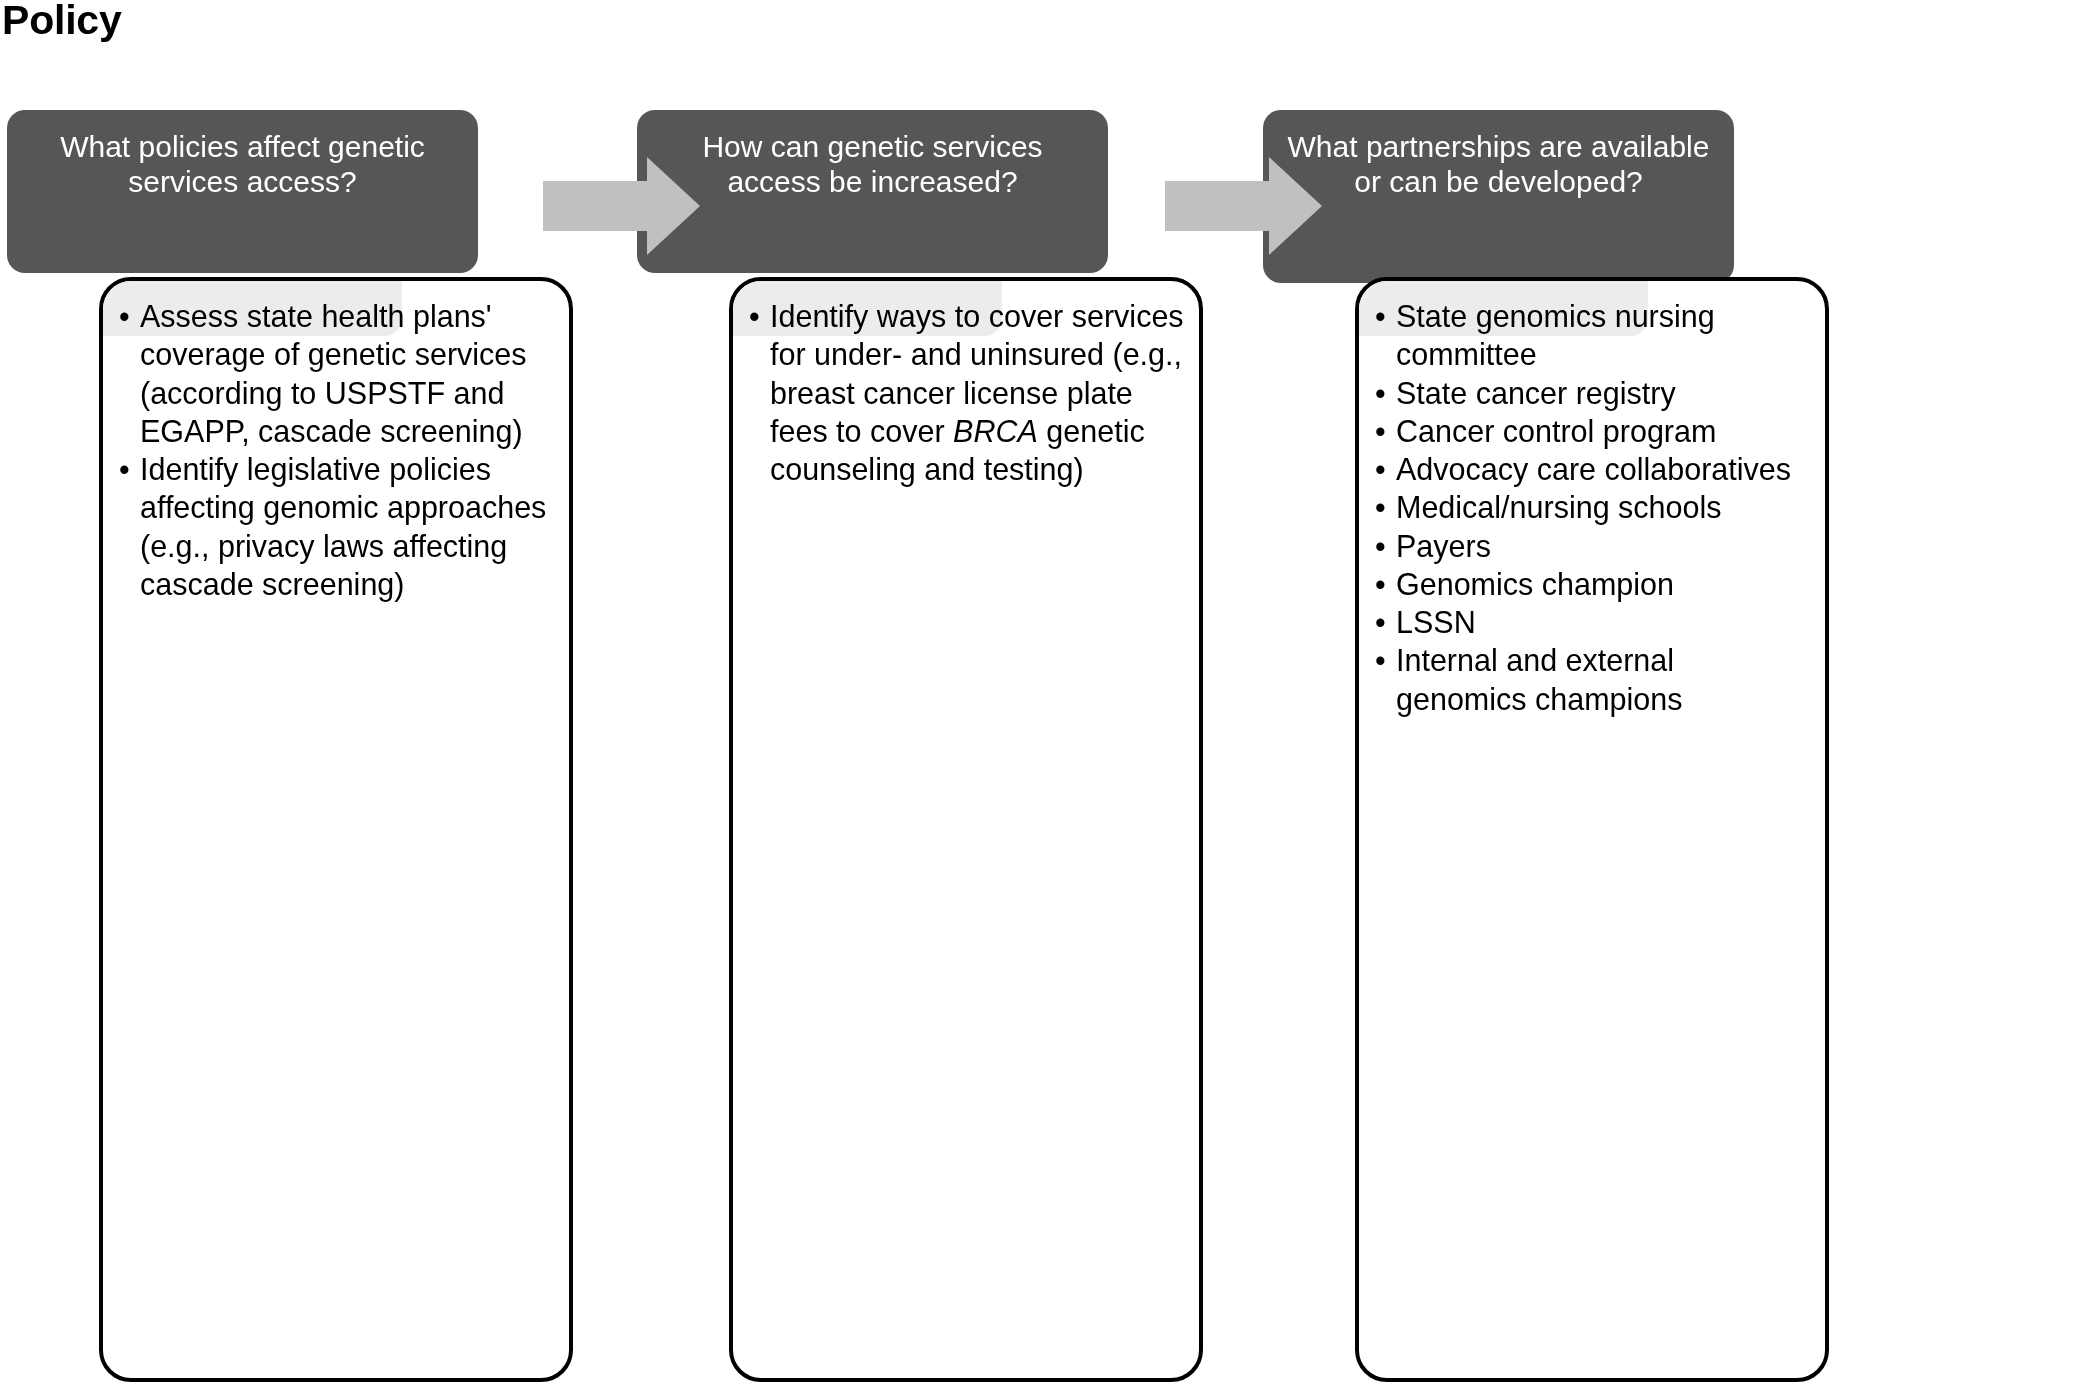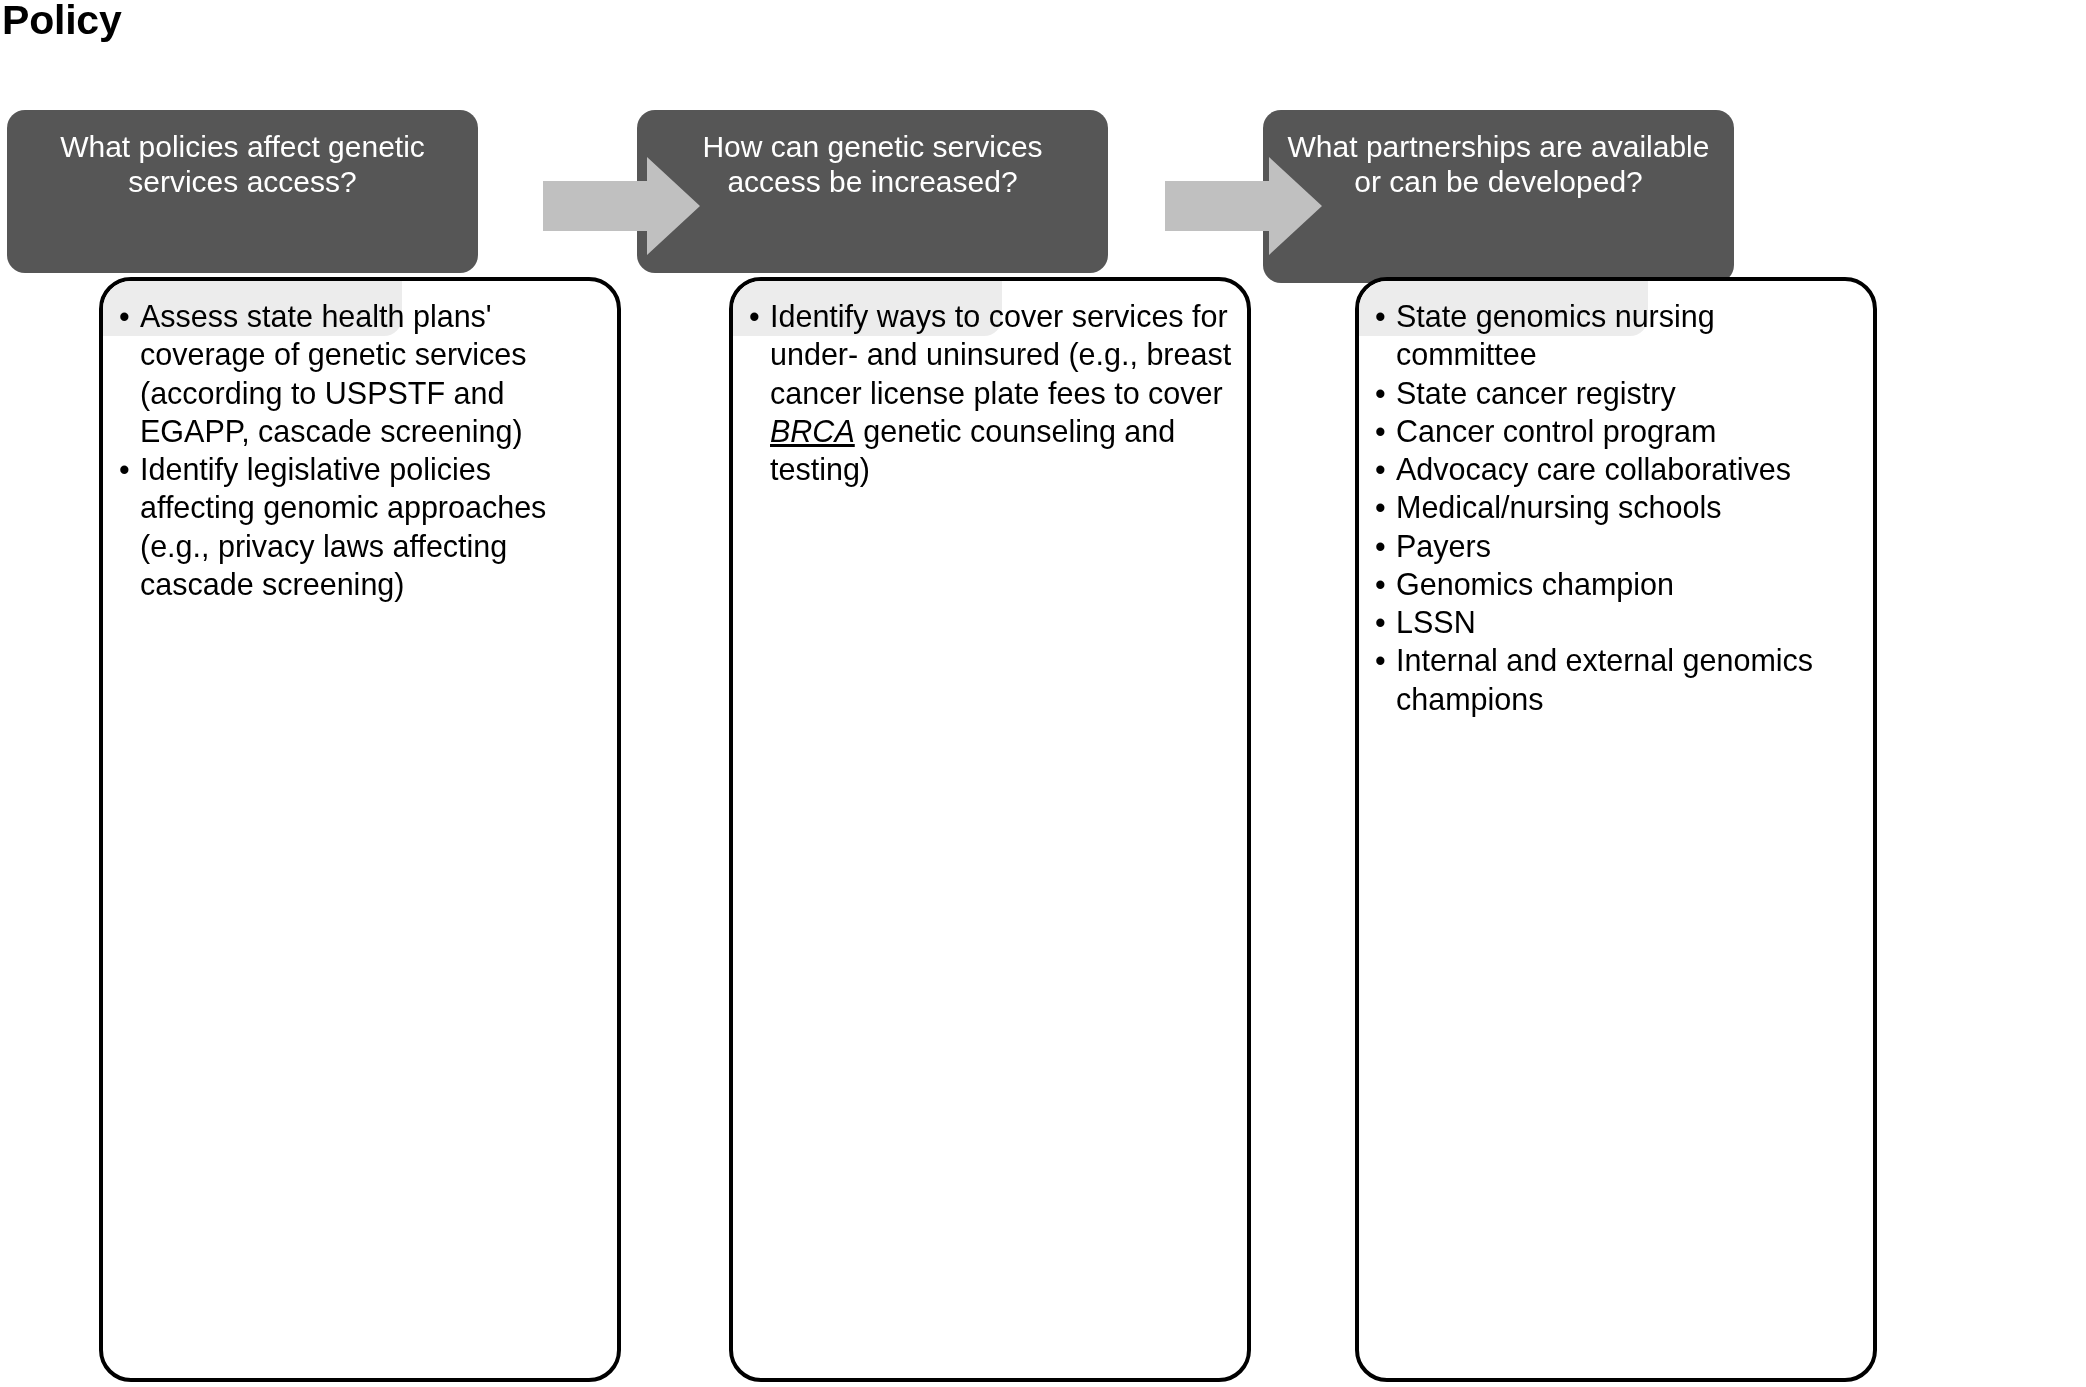--- a/index.html
+++ b/index.html
@@ -54,21 +54,21 @@
     line-height: 1.17;
     font-weight: normal;
     text-align: center;
   }
 
   
   .content-card {
     position: absolute;
     left: 99px;
     top: 277px;
-    width: 522px;
+    width: 474px;
     height: 1105px;
     background: #ffffff;
     border: 4px solid #000000;
     border-radius: 32px;
     box-sizing: border-box;
     padding: 16px 14px 10px 16px;
     overflow: hidden;
   }
 
   
@@ -100,21 +100,21 @@
     text-indent: 0;
   }
   .bullet-list li::before {
     content: "\2022";
     position: absolute;
     left: 0px;
     top: 0px;
     font-size: 30.5px;
     line-height: 1.255;
   }
-  .bullet-list li i { font-style: italic; text-decoration: underline; }
+  .bullet-list li i { font-style: italic; }
 
   
   .arrow {
     position: absolute;
     top: 157px;
     width: 157px;
     height: 98px;
     z-index: 2;
   }
   .arrow-1 { left: 543px; }

